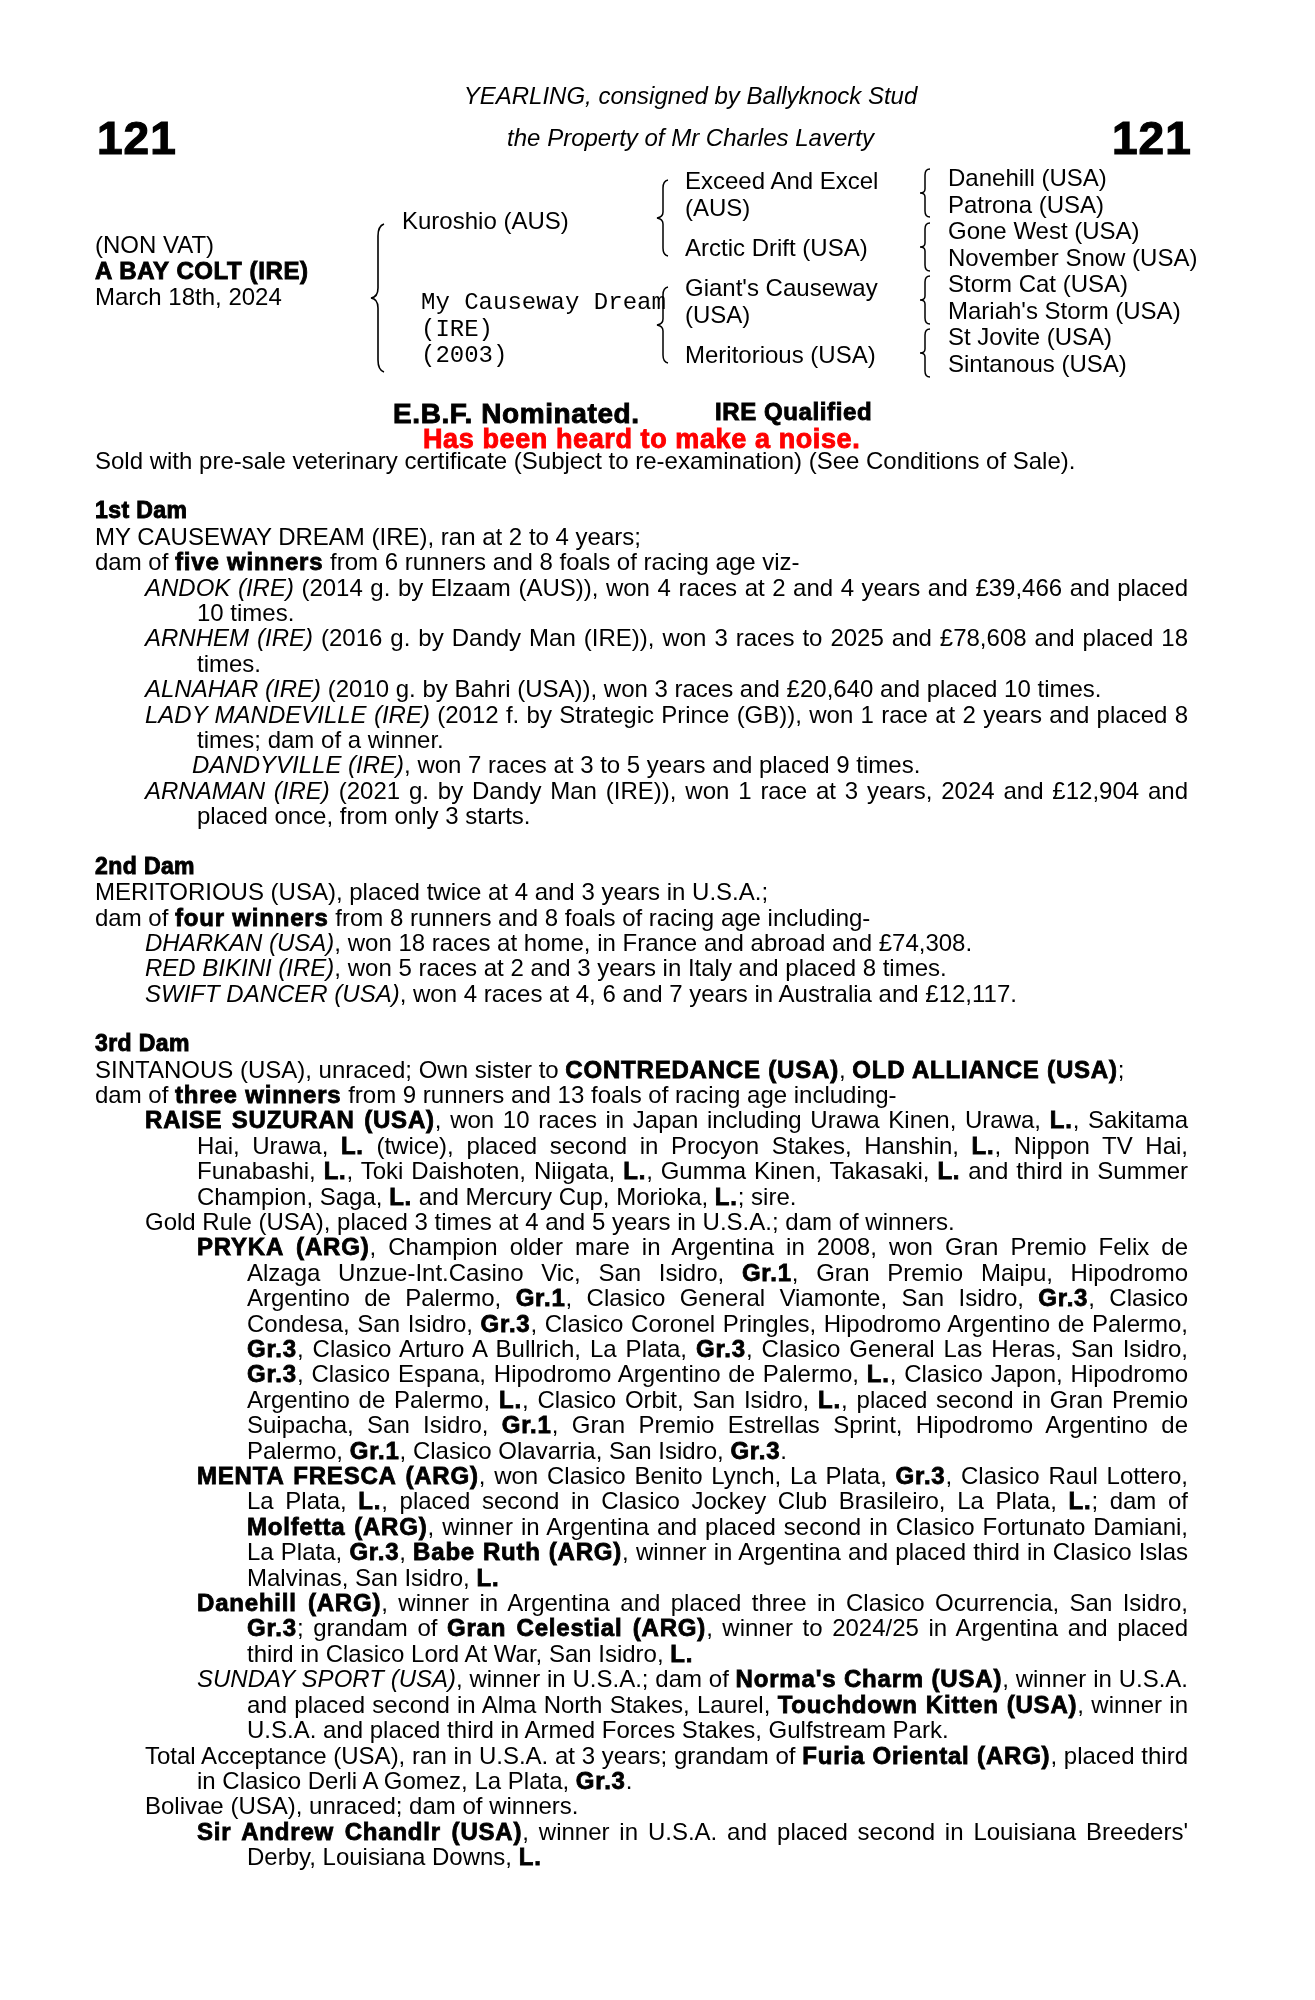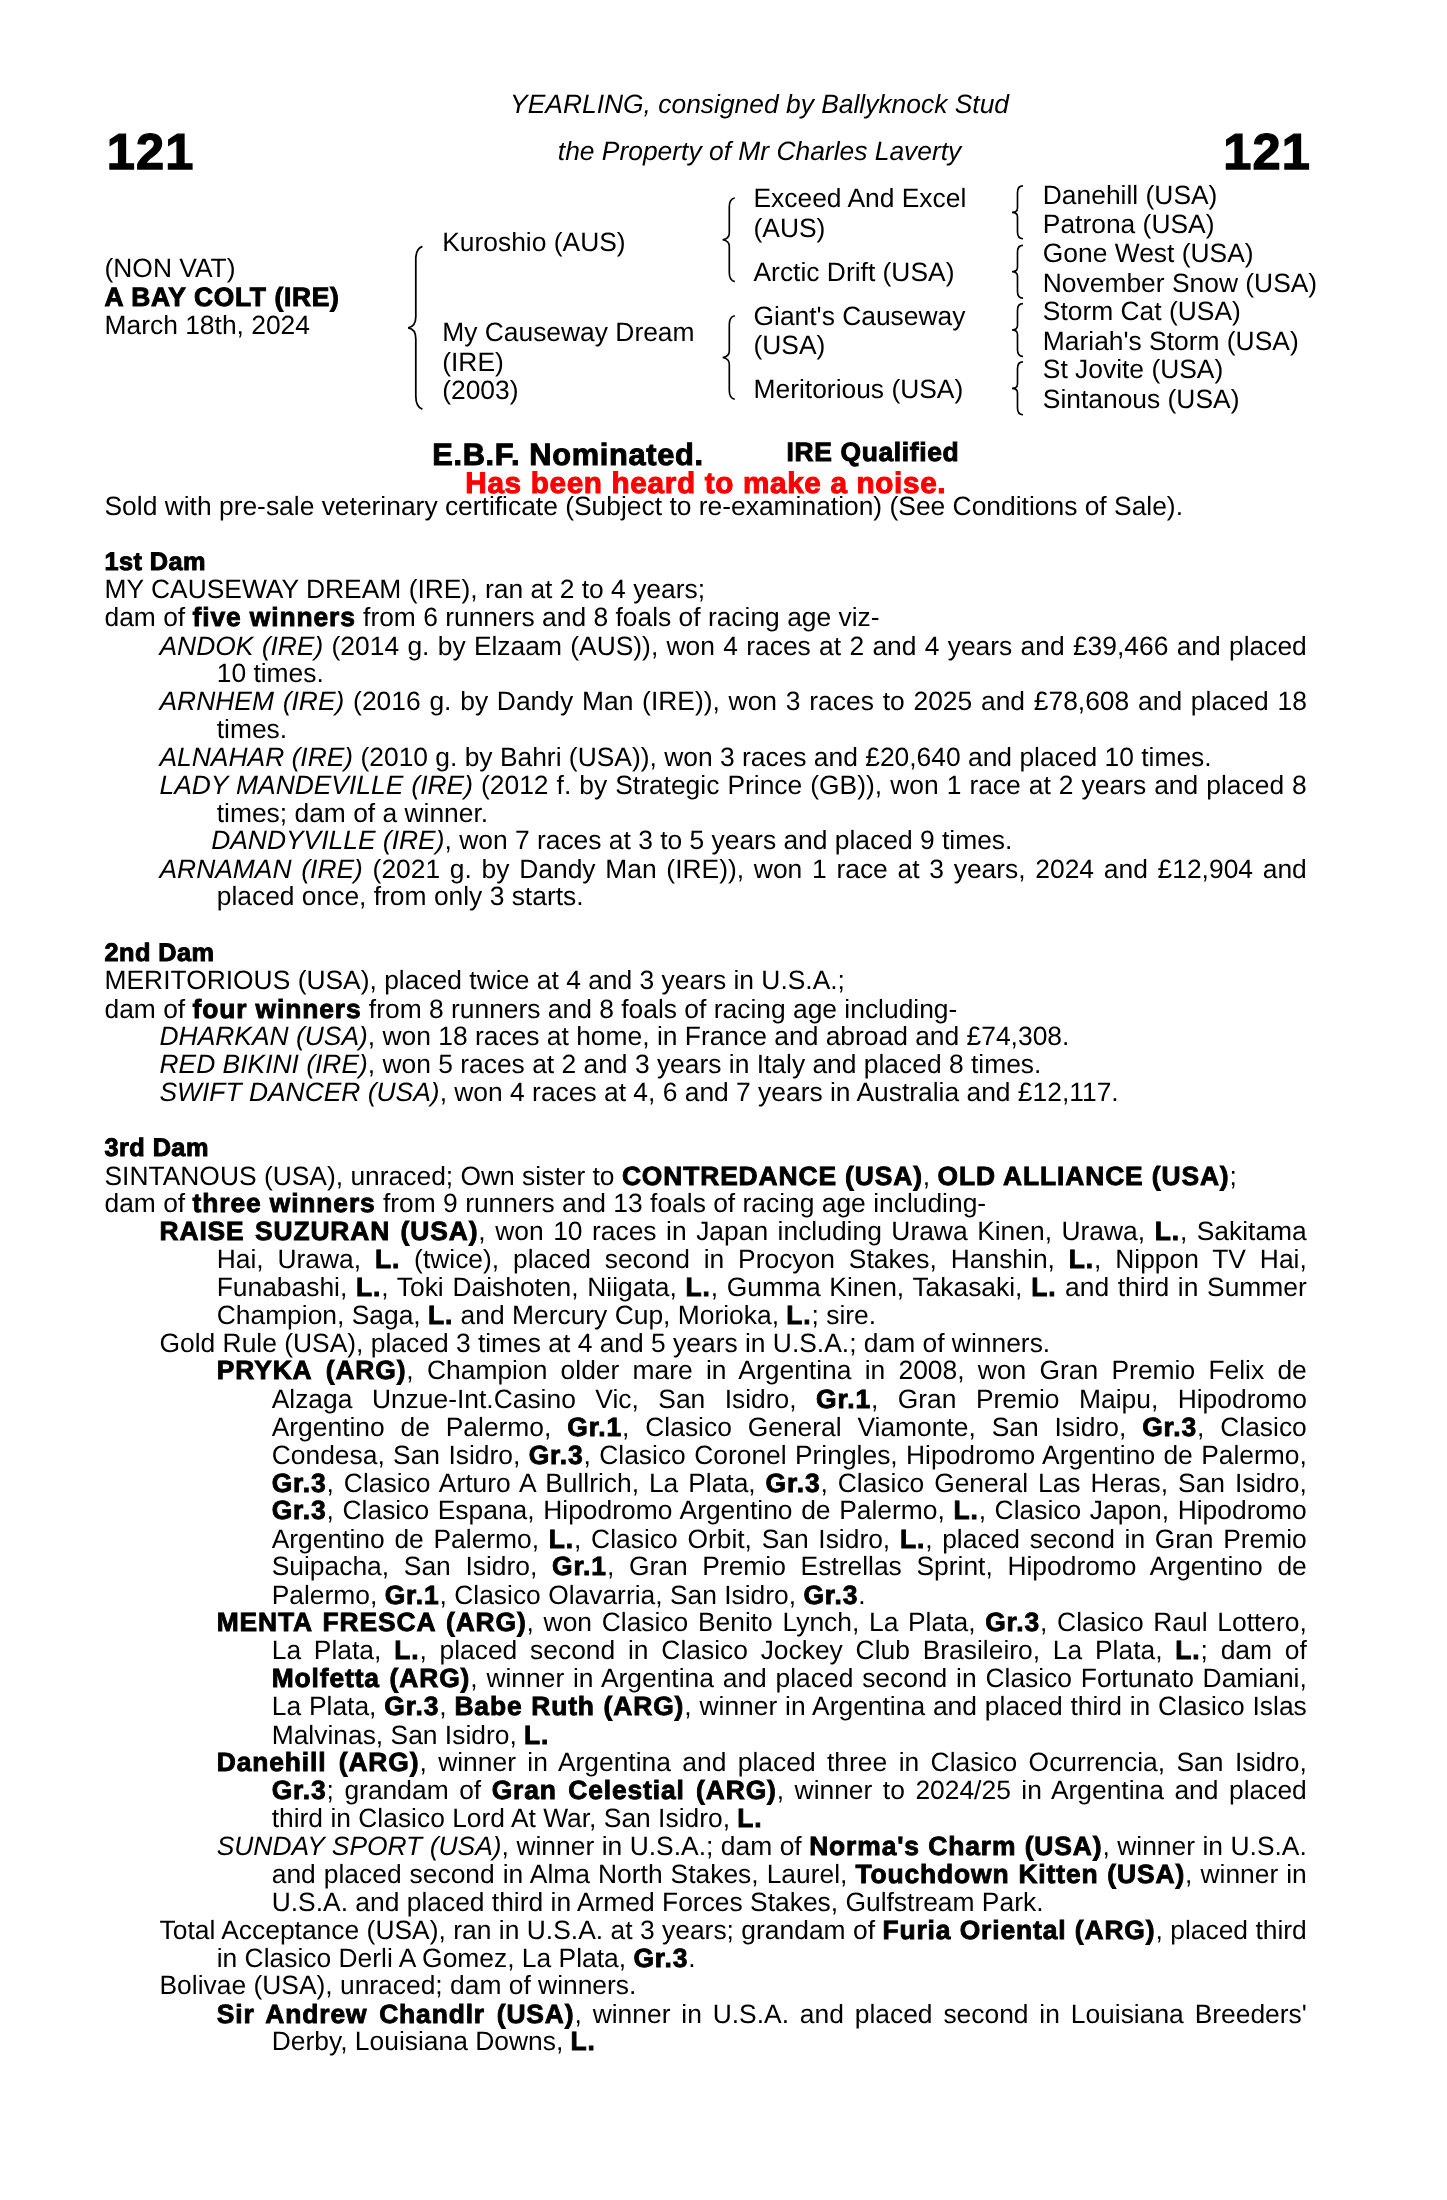--- a/index.html
+++ b/index.html
@@ -48,21 +48,21 @@
   <div class="heavy">A BAY COLT (IRE)</div>
   <div>March 18th, 2024</div>
 </div>
 
 <div class="brace" style="left:368px; top:222px;">
   <svg width="22" height="152" viewBox="0 0 22 152">
       <path d="M16 2 Q10 4 10 14 L10 66 Q10 75 3 76 Q10 77 10 86 L10 138 Q10 148 16 150" fill="none" stroke="#000" stroke-width="1.6"></path>
     </svg>
 </div>
 <div class="abs ped" style="left:402px; top:208px;">Kuroshio (AUS)</div>
-<div class="abs ped" style="left:402px; top:290px;">
+<div class="abs ped" style="left:421px; top:290px;font-family:Liberation Mono, monospace;">
   <div>My Causeway Dream</div>
   <div>(IRE)</div>
   <div>(2003)</div>
 </div>
 
 <div class="brace" style="left:655px; top:178px;">
   <svg width="16" height="80" viewBox="0 0 16 80">
       <path d="M13 2 Q8 3 8 10 L8 34 Q8 39 2 40 Q8 41 8 46 L8 70 Q8 77 13 78" fill="none" stroke="#000" stroke-width="1.5"></path>
     </svg>
 </div>

